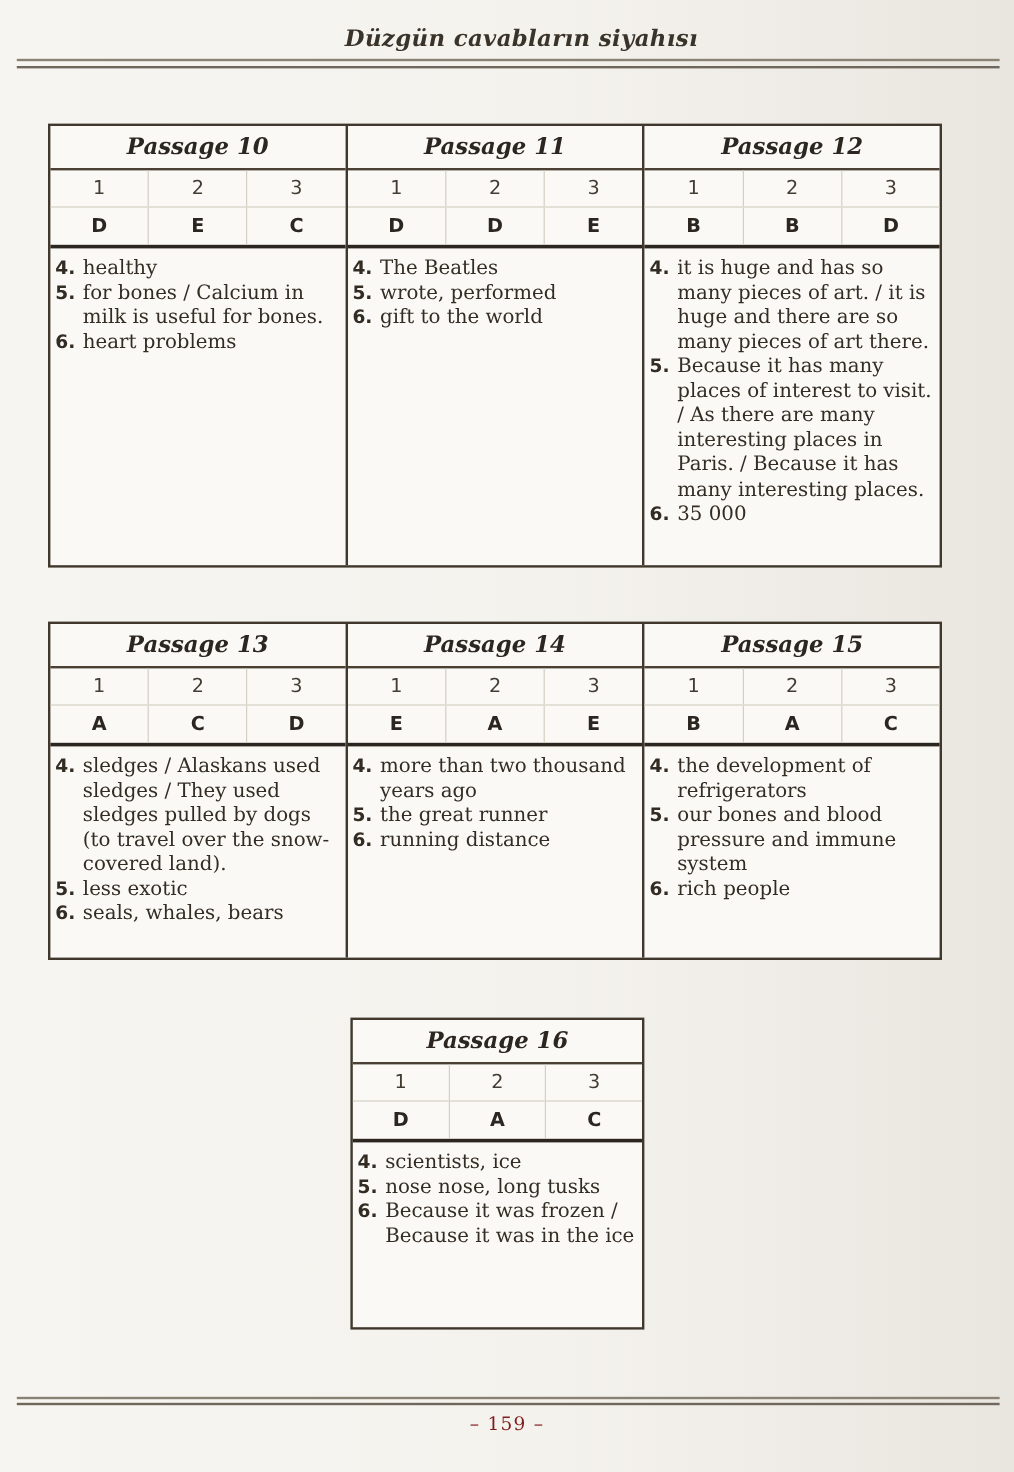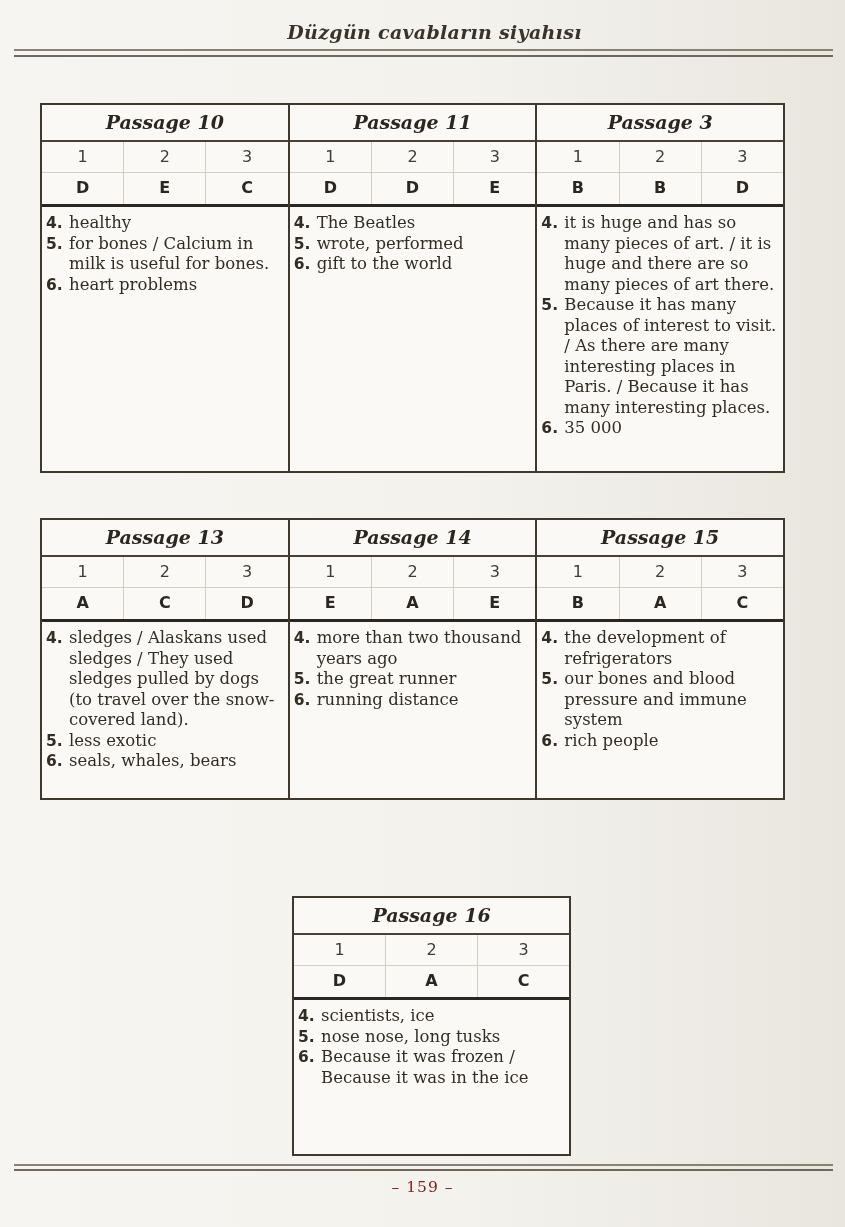--- a/index.html
+++ b/index.html
@@ -36,21 +36,21 @@
 
   
   .tbl {
     position: absolute;
     display: flex;
     border: 2px solid #40382c;
     background: #faf9f6;
   }
   .tbl-1 { left: 40px; top: 103px; width: 745px; height: 370px; }
   .tbl-2 { left: 40px; top: 518px; width: 745px; height: 282px; }
-  .tbl-3 { left: 292px; top: 896px; width: 279px; height: 260px; }
+  .tbl-3 { left: 292px; top: 848px; width: 245px; height: 260px; }
 
   .passage { flex: 1; display: flex; flex-direction: column; min-width: 0; }
   .passage + .passage { border-left: 2px solid #40382c; }
 
   .p-title {
     height: 37px;
     border-bottom: 2px solid #4a4134;
     text-align: center;
     font-style: italic;
     font-weight: bold;
@@ -160,21 +160,21 @@
           <span class="ans-text">wrote, performed</span>
         </div>
         <div class="ans">
           <span class="ans-num">6.</span>
           <span class="ans-text">gift to the world</span>
         </div>
       </div>
     </div>
 
     <div class="passage">
-      <div class="p-title">Passage 3</div>
+      <div class="p-title">Passage 12</div>
       <div class="row3 p-nums">
         <span>1</span>
         <span>2</span>
         <span>3</span>
       </div>
       <div class="row3 p-letters">
         <span>B</span>
         <span>B</span>
         <span>D</span>
       </div>

